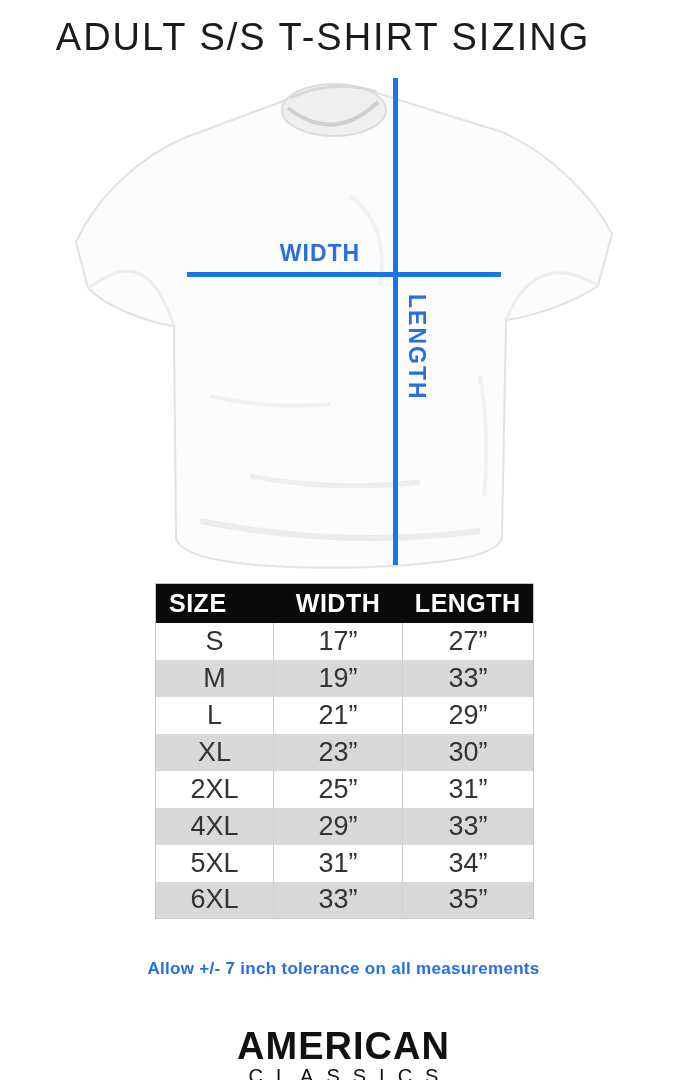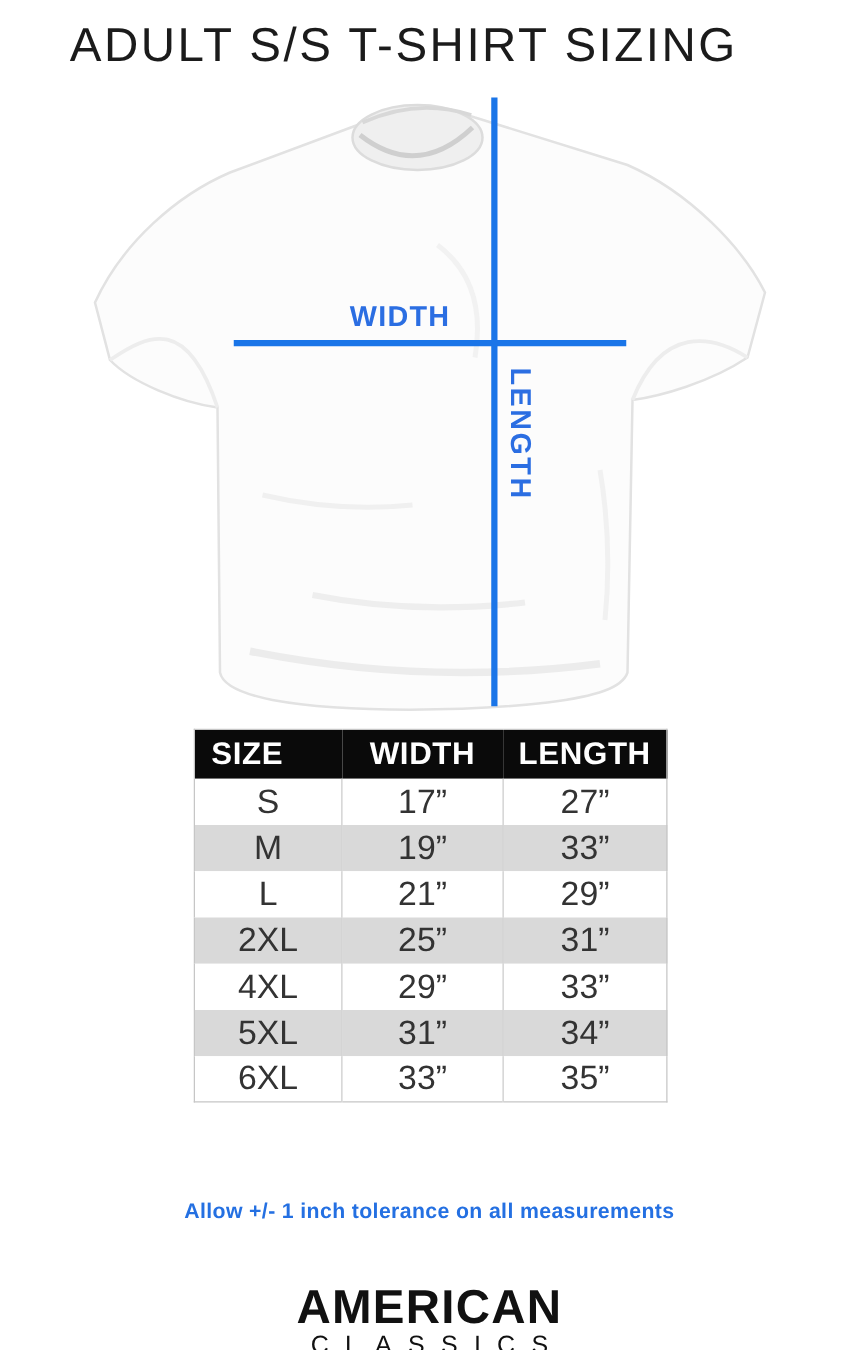--- a/index.html
+++ b/index.html
@@ -135,20 +135,25 @@
         <td>M</td>
         <td>19”</td>
         <td>33”</td>
       </tr>
       <tr>
         <td>L</td>
         <td>21”</td>
         <td>29”</td>
       </tr>
       <tr>
+        <td>XL</td>
+        <td>23”</td>
+        <td>30”</td>
+      </tr>
+      <tr>
         <td>2XL</td>
         <td>25”</td>
         <td>31”</td>
       </tr>
       <tr>
         <td>4XL</td>
         <td>29”</td>
         <td>33”</td>
       </tr>
       <tr>
@@ -157,20 +162,20 @@
         <td>34”</td>
       </tr>
       <tr>
         <td>6XL</td>
         <td>33”</td>
         <td>35”</td>
       </tr>
     </tbody>
   </table>
 
-  <div class="tolerance-note">Allow +/- 1 inch tolerance on all measurements</div>
+  <div class="tolerance-note">Allow +/- 7 inch tolerance on all measurements</div>
 
   <div class="brand">
     <div class="brand-line1">AMERICAN</div>
     <div class="brand-line2">CLASSICS</div>
   </div>
 
 </div>
 
 </body></html>

